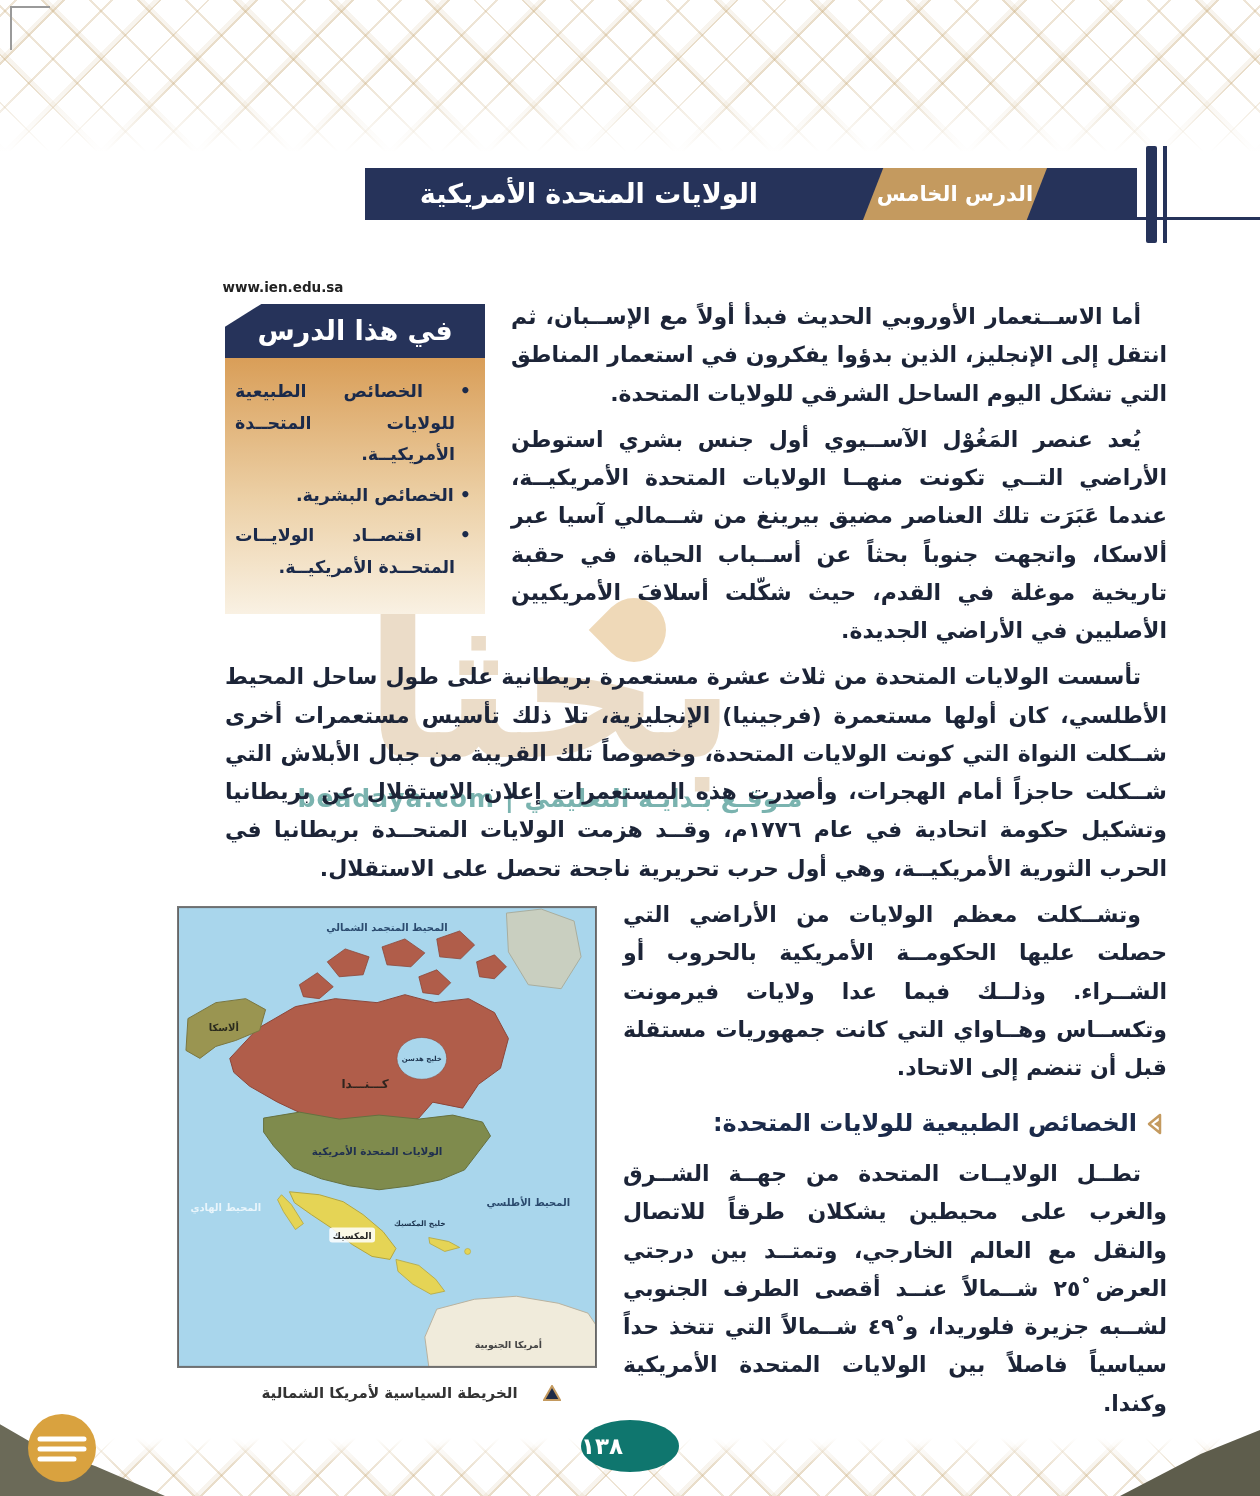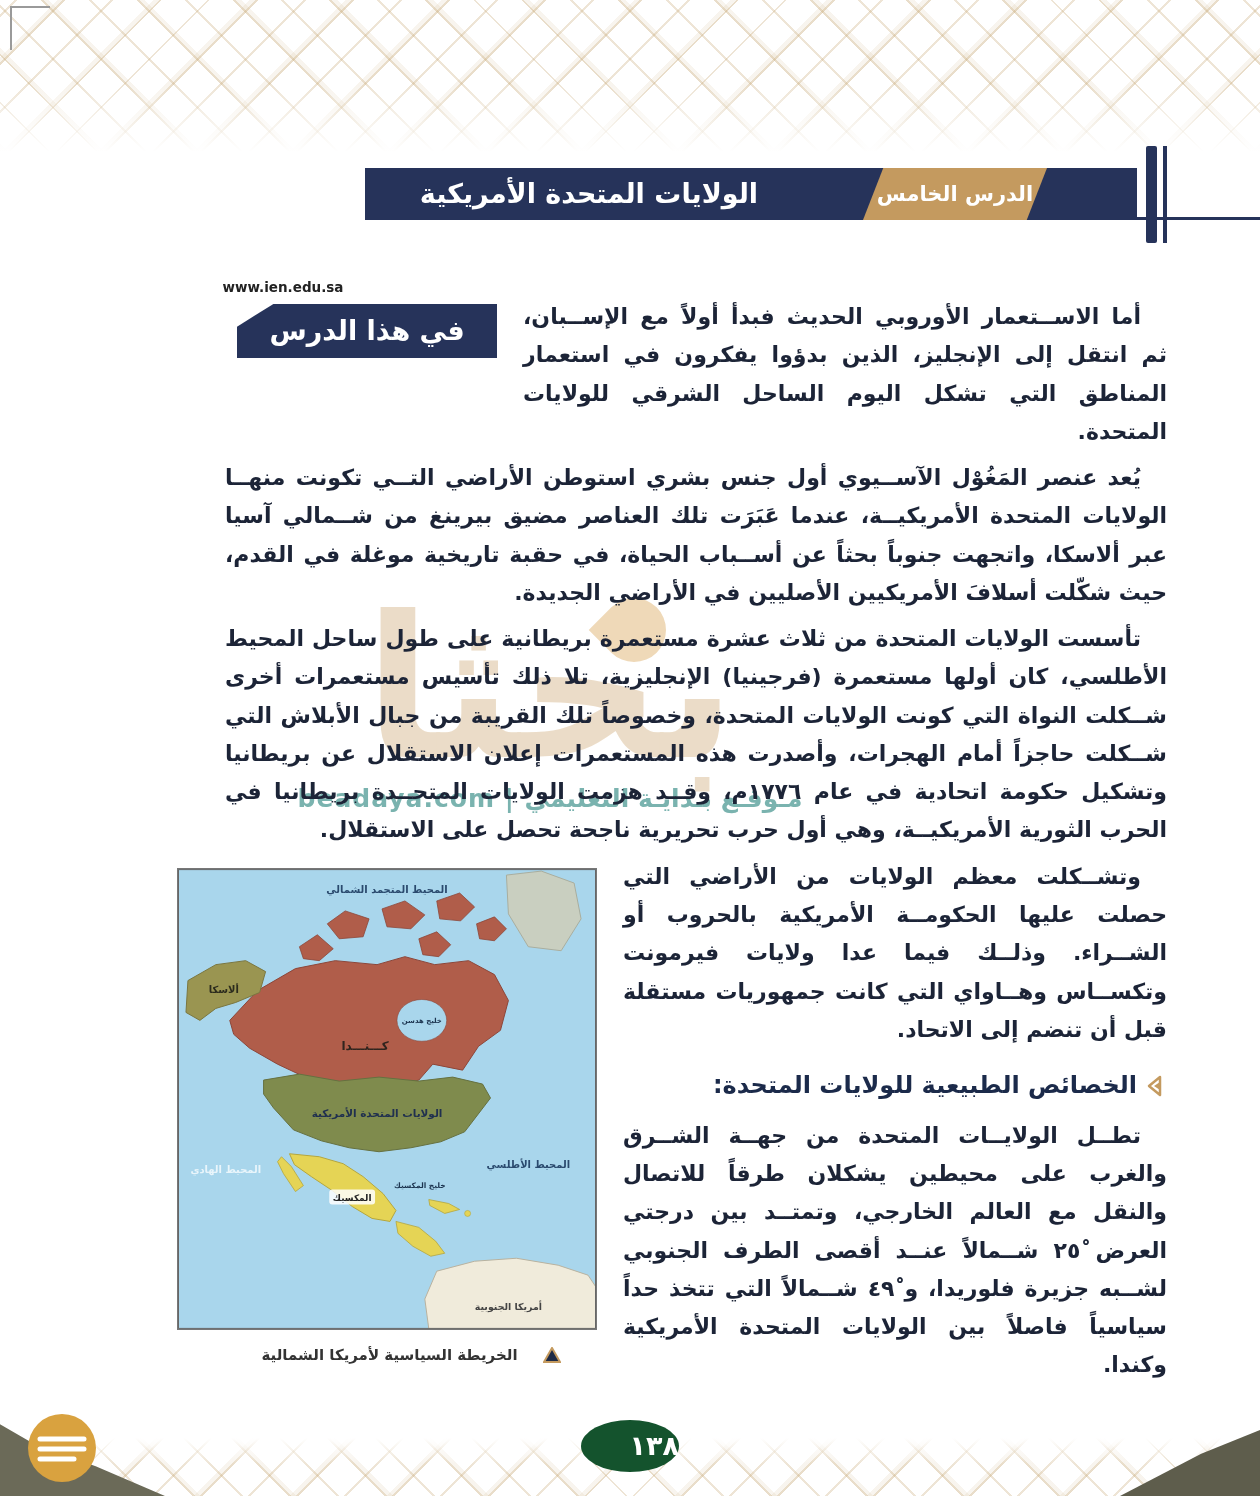--- a/index.html
+++ b/index.html
@@ -50,39 +50,39 @@
   .wm-logo{font-size:198px;line-height:1.1;font-weight:bold;color:#dcc19c;}
   .wm-drop{position:absolute;left:472px;top:18px;width:64px;height:64px;border-radius:50% 50% 50% 0;
     background:#d9a85e;opacity:.8;transform:rotate(45deg);}
   .wm-site{margin-top:-14px;font-size:25px;font-weight:bold;color:#0f766e;letter-spacing:1px;}
 
   
   .content{position:absolute;left:225px;top:298px;width:942px;z-index:2;direction:rtl;
     text-align:justify;font-size:22px;font-weight:700;line-height:1.74;color:#1c2437;}
   .content p{margin:0 0 8px 0;text-indent:26px;}
 
-  .lesson-box{float:left;width:260px;margin:6px 26px 18px 12px;text-indent:0;}
+  .lesson-box{float:left;width:260px;margin:6px 26px 18px 0;text-indent:0;}
   .lesson-head{background:#26335a;color:#fff;text-align:center;font-size:27px;font-weight:bold;
     height:54px;line-height:54px;clip-path:polygon(0 100%,0 42%,14% 0,100% 0,100% 100%);}
   .lesson-body{background:linear-gradient(180deg,#d99e58 0%,#ecd0a6 55%,#f9f1e3 100%);
     padding:18px 14px 22px 10px;font-size:17.5px;line-height:1.8;color:#1b2a4a;}
   .lesson-item{margin-bottom:9px;padding-right:16px;text-indent:-16px;font-weight:bold;}
 
   .map-fig{float:left;width:372px;margin:10px 26px 6px 0;text-indent:0;text-align:center;}
   .map-fig svg.map{display:block;border:1px solid #777;background:#a9d6ec;}
   .map-caption{display:flex;justify-content:center;align-items:center;gap:25px;margin-top:12px;
     font-size:15px;font-weight:bold;color:#333;direction:rtl;}
 
   .sec-head{display:flex;align-items:center;gap:6px;margin:16px 0 10px 0;direction:rtl;
     font-size:24px;font-weight:bold;color:#1b2a4a;}
   .sec-head .txt{display:inline-block;}
 
   
   .page-num{position:absolute;left:50%;transform:translateX(-50%);top:1420px;width:98px;height:52px;
-    background:#14532d;border-radius:50%;color:#fff;font-size:27px;font-weight:bold;text-align:right;
+    background:#0f766e;border-radius:50%;color:#fff;font-size:23px;font-weight:bold;text-align:left;
     line-height:52px;z-index:5;}
   .corner-bl{position:absolute;left:0;bottom:0;width:165px;height:78px;z-index:2;
     background:#6b6a58;clip-path:polygon(0 100%,0 8%,22% 35%,58% 62%,100% 100%);}
   .corner-br{position:absolute;right:0;bottom:0;width:140px;height:66px;z-index:2;
     background:#5e5d4c;clip-path:polygon(100% 100%,100% 0,58% 36%,0 100%);}
   .emblem{position:absolute;left:26px;bottom:12px;z-index:4;}
 </style>
 </head>
 <body>
 
@@ -105,20 +105,25 @@
   <div class="orn-thick"></div>
   <div class="orn-thin"></div>
   <div class="header-rule"></div>
 
   <div class="qr-url">www.ien.edu.sa</div>
 
   <div class="content">
 
     <div class="lesson-box">
       <div class="lesson-head">في هذا الدرس</div>
+      <div class="lesson-body">
+        <div class="lesson-item">• الخصائص الطبيعية للولايات المتحــدة الأمريكيــة.</div>
+        <div class="lesson-item">• الخصائص البشرية.</div>
+        <div class="lesson-item">• اقتصــاد الولايــات المتحــدة الأمريكيــة.</div>
+      </div>
     </div>
 
     <p>أما الاســتعمار الأوروبي الحديث فبدأ أولاً مع الإســبان، ثم انتقل إلى الإنجليز، الذين بدؤوا يفكرون في استعمار المناطق التي تشكل اليوم الساحل الشرقي للولايات المتحدة.</p>
     <p>يُعد عنصر المَغُوْل الآســيوي أول جنس بشري استوطن الأراضي التــي تكونت منهــا الولايات المتحدة الأمريكيــة، عندما عَبَرَت تلك العناصر مضيق بيرينغ من شــمالي آسيا عبر ألاسكا، واتجهت جنوباً بحثاً عن أســباب الحياة، في حقبة تاريخية موغلة في القدم، حيث شكّلت أسلافَ الأمريكيين الأصليين في الأراضي الجديدة.</p>
     <p>تأسست الولايات المتحدة من ثلاث عشرة مستعمرة بريطانية على طول ساحل المحيط الأطلسي، كان أولها مستعمرة (فرجينيا) الإنجليزية، تلا ذلك تأسيس مستعمرات أخرى شــكلت النواة التي كونت الولايات المتحدة، وخصوصاً تلك القريبة من جبال الأبلاش التي شــكلت حاجزاً أمام الهجرات، وأصدرت هذه المستعمرات إعلان الاستقلال عن بريطانيا وتشكيل حكومة اتحادية في عام ١٧٧٦م، وقــد هزمت الولايات المتحــدة بريطانيا في الحرب الثورية الأمريكيــة، وهي أول حرب تحريرية ناجحة تحصل على الاستقلال.</p>
 
     <div class="map-fig">
       <svg class="map" viewBox="0 0 420 462" width="418" height="460">
         <rect x="0" y="0" width="420" height="462" fill="#a9d6ec"></rect>
 

